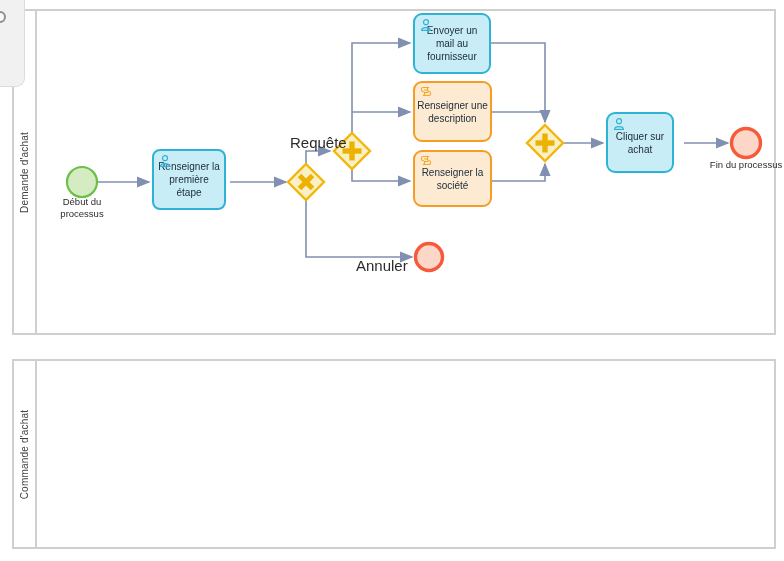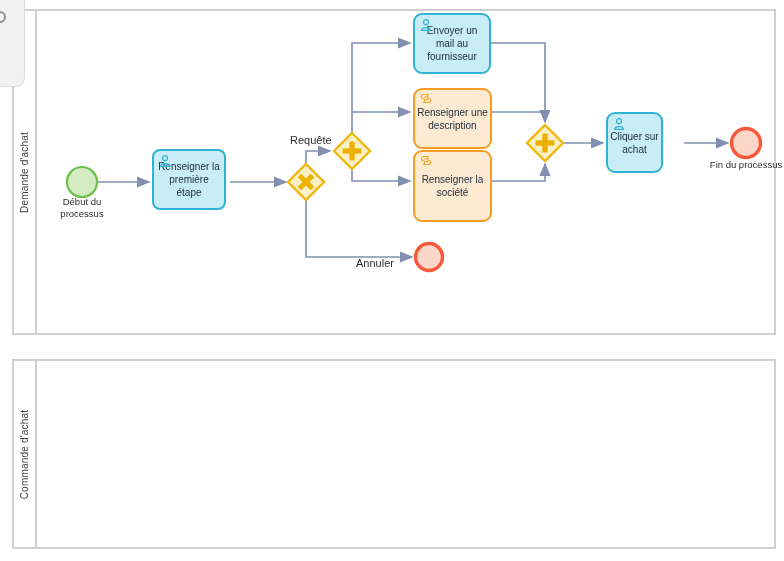--- a/index.html
+++ b/index.html
@@ -34,30 +34,30 @@
           text-align:center; font-size:10px; line-height:1.3; color:#20303c;
           padding:3px 2px; }
   .task.blue   { background:#c8edf6; border-color:#2fb3d4; }
   .task.orange { background:#fdead2; border-color:#f59c23; }
   .task .task-icon { position:absolute; left:4px; top:3px; width:14px; height:14px; }
   .task.blue   .task-icon { color:#2fb3d4; }
   .task.orange .task-icon { color:#f5a623; }
 
   #task-first-step  { left:152px; top:149px; width:74px; height:61px;border-radius:8px; }
   #task-mail        { left:413px; top:13px;  width:78px; height:61px; }
-  #task-description { left:413px; top:88px;  width:79px; height:61px; }
-  #task-societe     { left:413px; top:150px; width:79px; height:72px; }
-  #task-click       { left:606px; top:112px; width:57px; height:61px; }
+  #task-description { left:413px; top:81px;  width:79px; height:61px; }
+  #task-societe     { left:413px; top:150px; width:79px; height:57px; }
+  #task-click       { left:606px; top:112px; width:68px; height:61px; }
 
   
   .node-label { position:absolute; z-index:20; font-size:9.5px; color:#2b2b2b;
                 text-align:center; line-height:1.25; }
   #label-debut  { left:50px;  top:196px; width:64px; }
   #label-fin    { left:703px; top:159px; width:86px; white-space:nowrap; }
-  .flow-label   { position:absolute; z-index:20; font-size:11px; color:#2b2b2b; }
+  .flow-label   { position:absolute; z-index:20; font-size:15px; color:#2b2b2b; }
   #label-requete { left:290px; top:134px; }
   #label-annuler { left:311px; top:257px;margin-left:45px; }
 </style>
 </head>
 <body>
 
 <div id="stage">
 
   <div class="pool" id="pool-demande">
     <div class="pool-header">

